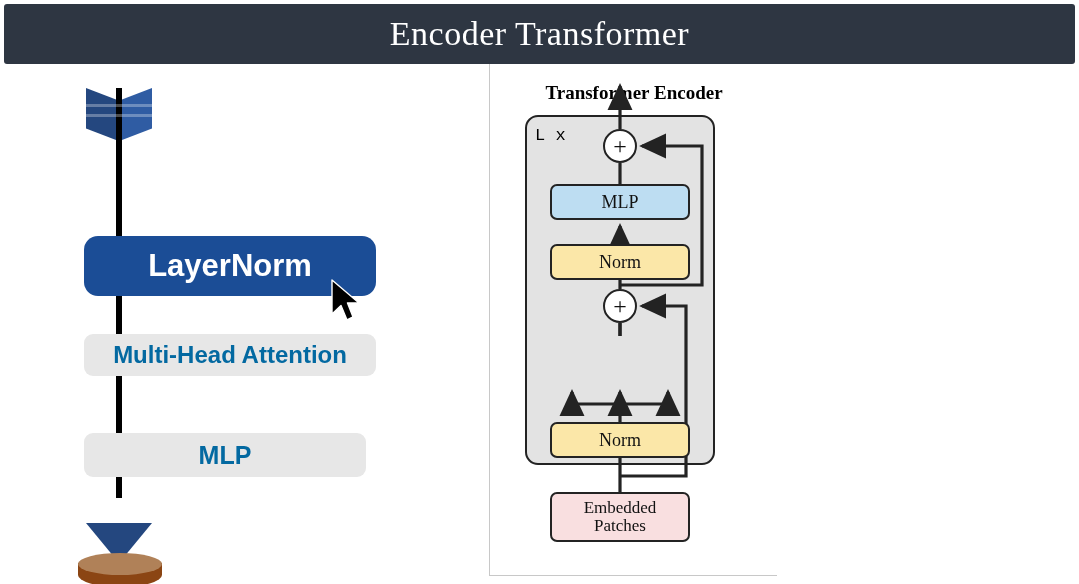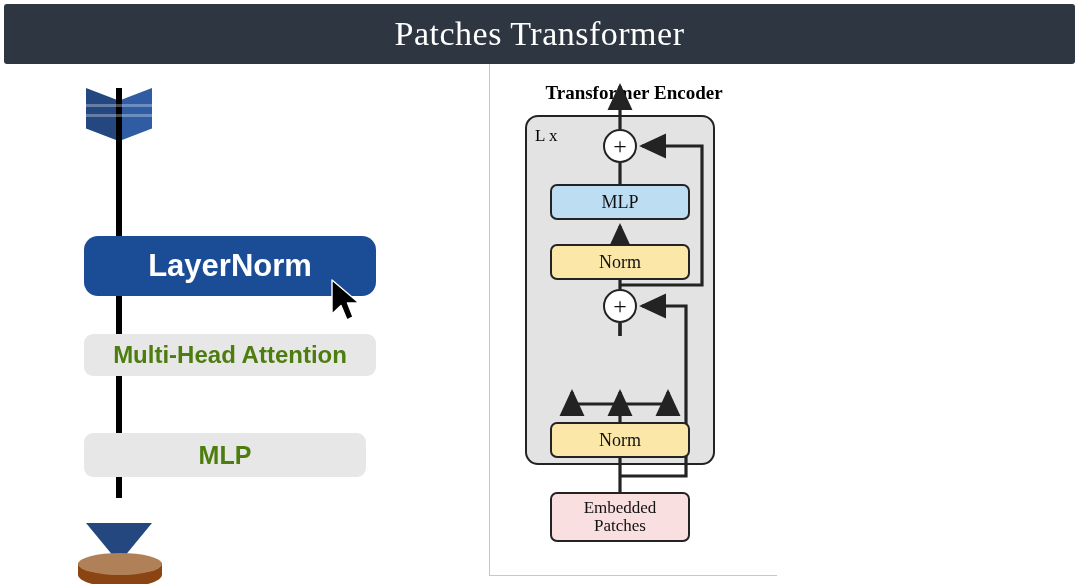--- a/index.html
+++ b/index.html
@@ -74,21 +74,21 @@
     font-weight: bold;
     white-space: nowrap;
   }
   .node-active {
     left: 84px; top: 168px; width: 292px; height: 60px;
     background: #1b4d96; color: #ffffff;
     border-radius: 14px;
     font-size: 31px;
   }
   .node-idle {
-    background: #e7e7e7; color: #4d7c0f;
+    background: #e7e7e7; color: #0369a1;
     border-radius: 9px;
   }
   .node-mha { left: 84px; top: 266px; width: 292px; height: 42px; font-size: 24px; }
   .node-mlp { left: 84px; top: 365px; width: 282px; height: 44px; font-size: 25px; }
 
   .cursor { position: absolute; left: 330px; top: 210px; width: 34px; height: 46px; }
 
   
   .right-panel {
     position: absolute; left: 489px; top: 64px;
@@ -100,21 +100,21 @@
   .diagram { position: absolute; left: 0; top: 0; width: 288px; height: 512px; }
   .enc-title {
     position: absolute; left: 0; top: 18px; width: 288px;
     text-align: center;
     font-family: "Liberation Serif", serif;
     font-weight: bold; font-size: 19px; color: #000;
   }
 
   .lx-label {
     position: absolute; left: 45px; top: 62px;
-    font-family: Liberation Serif, serif;
+    font-family: Liberation Mono, monospace;
     font-size: 17px; color: #000;
   }
 
   .blk {
     position: absolute;
     display: flex; align-items: center; justify-content: center;
     text-align: center;
     font-family: "Liberation Serif", serif;
     font-size: 18px; color: #111;
     border: 2px solid #232323;
@@ -136,21 +136,21 @@
   }
   .plus-1 { left: 113px; top: 65px; }
   .plus-2 { left: 113px; top: 225px; }
 </style>
 </head>
 <body>
 
 <div id="app">
 
   <div class="header">
-    <div class="header-title">Patches Transformer</div>
+    <div class="header-title">Encoder Transformer</div>
   </div>
 
   <div class="left-panel">
 
     <div class="spine"></div>
 
     <div class="fletching">
       <div class="flet-l"></div>
       <div class="flet-r"></div>
       <div class="flet-line" style="top:16px"></div>

